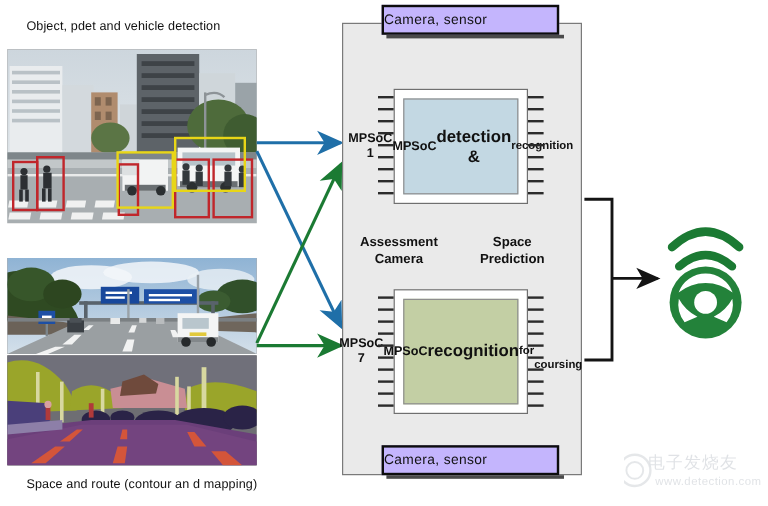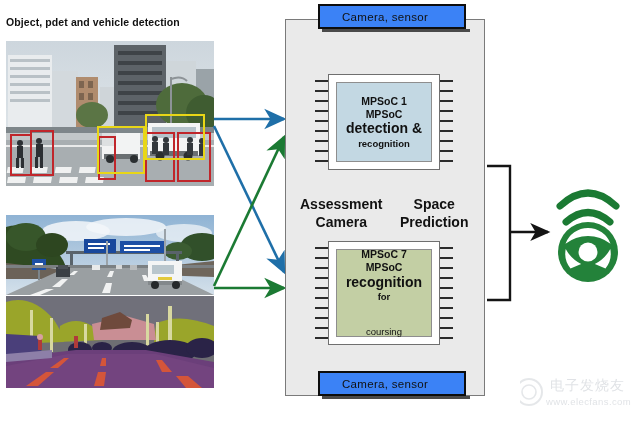--- a/index.html
+++ b/index.html
@@ -9,110 +9,111 @@
     font-family:"Liberation Sans", sans-serif;
     overflow:hidden;
     position:relative;
   }
   .stage{position:absolute;left:0;top:0;width:640px;height:422px;}
 
   
   .caption{
     position:absolute;
     font-size:10.5px;
-    font-weight:bold;
+    font-weight:normal;
     color:#111;
     letter-spacing:.1px;
     white-space:nowrap;
+    margin-left:16px;
   }
   #caption-top{left:6px;top:16px;}
   #caption-bottom{left:6px;top:398px;}
 
   .photo{position:absolute;overflow:hidden;background:#999;}
   #photo-detection{left:6px;top:41px;width:208px;height:145px;}
   #photo-highway{left:6px;top:215px;width:208px;height:80px;}
   #photo-segmentation{left:6px;top:296px;width:208px;height:92px;}
 
   
   #package{
     position:absolute;left:285px;top:19px;width:198px;height:375px;
     background:#eaeaea;border:1.5px solid #7a7a7a;
   }
   .camera-box{
     position:absolute;
-    background:#3b82f6;
+    background:#c4b5fd;
     border:2.5px solid #0d0d0d;
     box-sizing:border-box;
     display:flex;align-items:center;
-    padding-left:22px;
     font-size:11.5px;
     color:#111;
     letter-spacing:.3px;
   }
   #camera-top{left:318px;top:4px;width:148px;height:25px;}
   #camera-bottom{left:318px;top:371px;width:148px;height:25px;}
   .box-shadow-bar{
     position:absolute;background:#4a4a4a;height:3px;
   }
 
   
   .chip-carrier{
     position:absolute;background:#ffffff;border:1.6px solid #6f6f6f;
     box-sizing:border-box;
   }
   #chip1-carrier{left:328px;top:74px;width:112px;height:96px;}
   #chip2-carrier{left:328px;top:241px;width:112px;height:104px;}
   .chip-core{
     position:absolute;inset:7px;border:1px solid #8e8e8e;
-    display:flex;flex-direction:column;align-items:center;justify-content:center;
+    display:flex;flex-direction:row;align-items:center;justify-content:center;
     text-align:center;line-height:1.22;color:#111;
   }
   #chip1-core{background:#c3d8e3;}
   #chip2-core{background:#c3cfa4;}
   .chip-l1{font-size:10.5px;font-weight:bold;}
   .chip-l2{font-size:10.5px;font-weight:bold;}
   .chip-l3{font-size:14px;font-weight:bold;}
   .chip-l4{font-size:9.5px;font-weight:bold;}
-  .chip-l5{font-size:9.5px;font-weight:normal;margin-top:24px;}
+  .chip-l5{font-size:9.5px;font-weight:bold;margin-top:24px;}
 
   .pin{position:absolute;background:#2b2b2b;height:1.6px;width:13px;}
 
   
   .mid-label{
-    position:absolute;font-size:14px;font-weight:bold;color:#111;
+    position:absolute;font-size:11px;font-weight:bold;color:#111;
     text-align:center;line-height:1.25;white-space:nowrap;
   }
   #label-assessment{left:300px;top:196px;}
   #label-hazard{left:400px;top:196px;}
 
   
   #wheel{position:absolute;left:546px;top:176px;width:84px;height:112px;}
 
   
   #watermark{
     position:absolute;left:520px;top:376px;width:116px;height:42px;
     opacity:.30;
   }
   #wm-cn{
-    position:absolute;left:30px;top:1px;font-size:14px;color:#9aa2ad;
+    position:absolute;left:20px;top:1px;font-size:14px;color:#9aa2ad;
     font-family:"DejaVu Sans", sans-serif;letter-spacing:1px;
   }
   #wm-url{
     position:absolute;left:26px;top:20px;font-size:9.5px;color:#9aa2ad;
     font-family:"Liberation Sans", sans-serif;letter-spacing:.4px;
   }
   svg{display:block;}
 </style>
 </head>
 <body>
 
 <div class="stage">
 
   <div class="caption" id="caption-top">Object, pdet and vehicle detection</div>
 
+  <div class="caption" id="caption-bottom">Space and route (contour an d  mapping)</div>
 
   <div class="photo" id="photo-detection">
     <svg width="208" height="145" viewBox="0 0 208 145">
       <defs>
         <linearGradient id="skyg" x1="0" y1="0" x2="0" y2="1">
           <stop offset="0%" stop-color="#cdd6dd"></stop>
             <stop offset="100%" stop-color="#e7ecef"></stop>
         </linearGradient>
       </defs>
       <rect width="208" height="145" fill="url(#skyg)"></rect>
@@ -483,16 +484,16 @@
       <circle cx="42" cy="76" r="9.5" fill="#ffffff"></circle>
     </svg>
   </div>
 
   <div id="watermark">
     <svg width="116" height="42" viewBox="0 0 116 42" style="position:absolute;left:0;top:0;">
       <circle cx="9" cy="16" r="13" fill="none" stroke="#aab1ba" stroke-width="2"></circle>
       <circle cx="9" cy="16" r="7" fill="none" stroke="#aab1ba" stroke-width="1.6"></circle>
     </svg>
     <div id="wm-cn">电子发烧友</div>
-    <div id="wm-url">www.elecfans.com</div>
+    <div id="wm-url">www.detection.com</div>
   </div>
 
 </div>
 
 </body></html>

